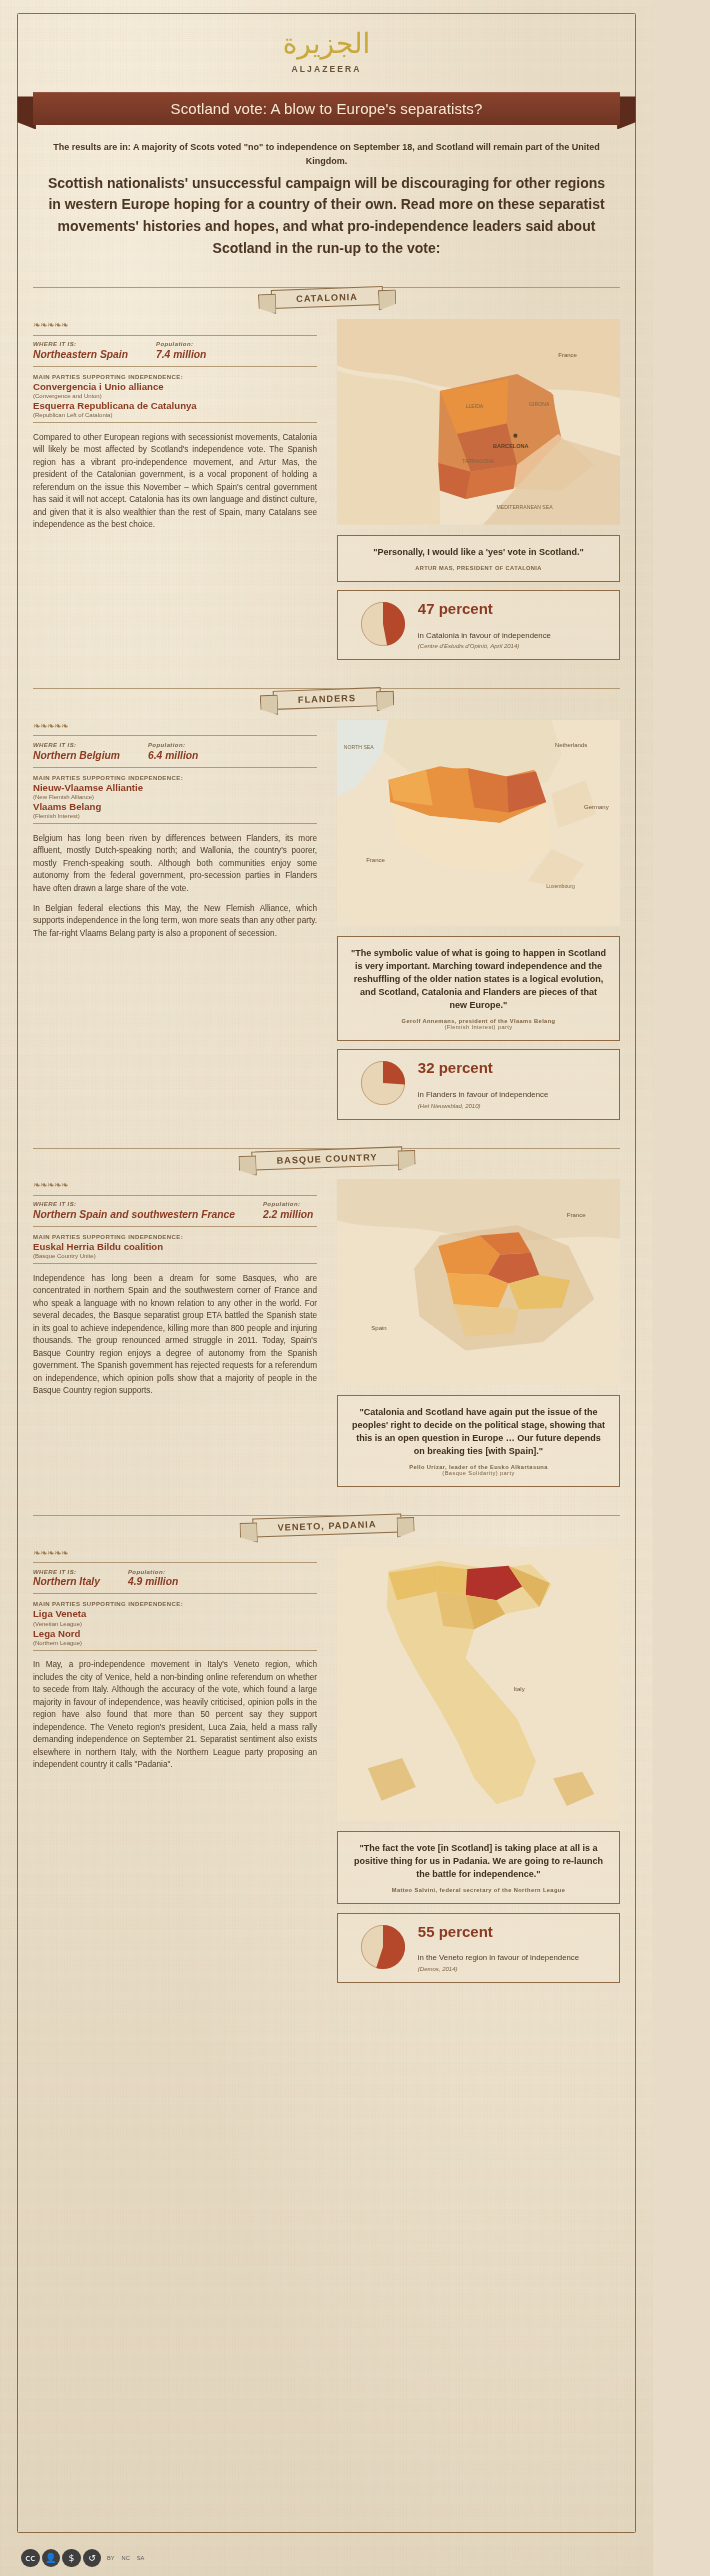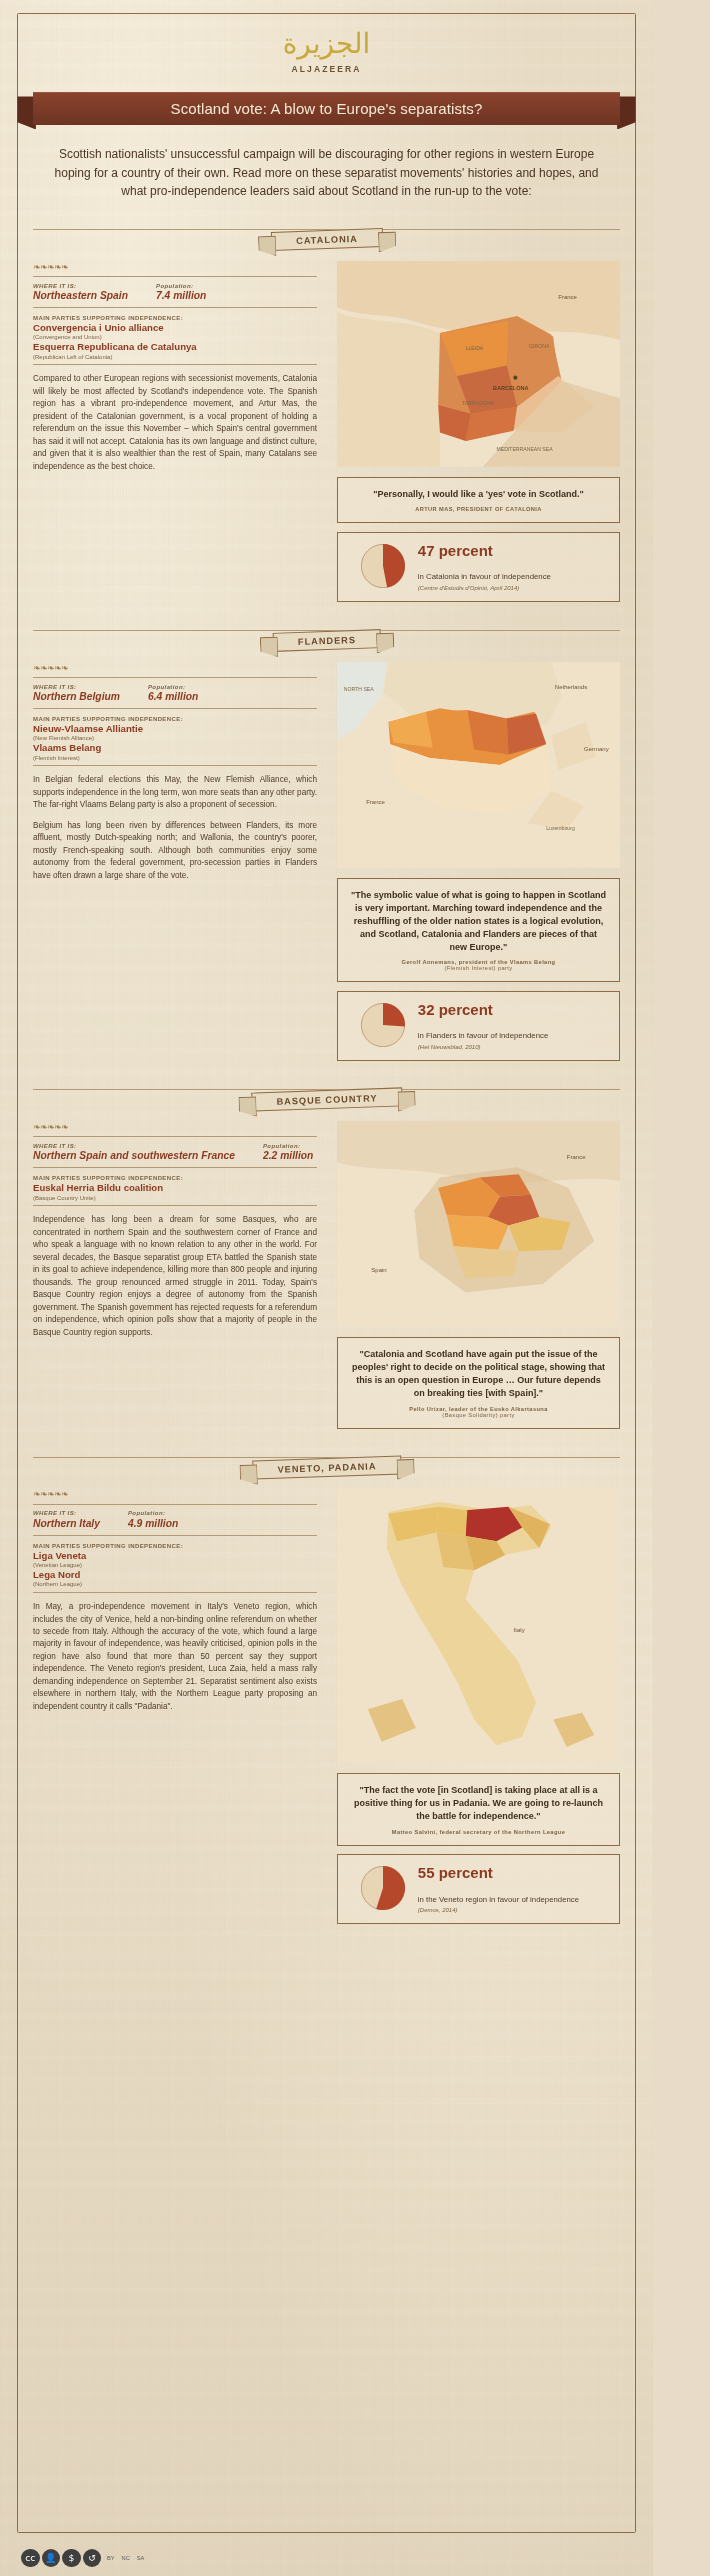--- a/index.html
+++ b/index.html
@@ -90,24 +90,24 @@
     text-align: center;
     margin: 15.6px auto 0;
     max-width: 561px;
     font-size: 9px;
     font-weight: bold;
     color: #4a3623;
     line-height: 1.55;
   }
   .lede2 {
     text-align: center;
-    margin: 20px auto 0;
+    margin: 4px auto 0;
     max-width: 561px;
-    font-size: 12px;
-    font-weight: normal;
+    font-size: 14px;
+    font-weight: bold;
     color: #4a3623;
     line-height: 1.55;
   }
 
   
   .section { position: relative; margin-top: 28px; }
   .divider {
     border-top: 0.7px solid #b39a77;
     margin: 0 0 0 0;
   }
@@ -292,20 +292,21 @@
 
     <div class="logo-wrap">
       <div class="logo-glyph">الجزيرة</div>
       <div class="logo-text">ALJAZEERA</div>
     </div>
 
     <div class="title-banner">
       <h1>Scotland vote: A blow to Europe's separatists?</h1>
     </div>
 
+    <div class="lede">The results are in: A majority of Scots voted "no" to independence on September 18, and Scotland will remain part of the United Kingdom.</div>
     <div class="lede2">Scottish nationalists' unsuccessful campaign will be discouraging for other regions in western Europe hoping for a country of their own. Read more on these separatist movements' histories and hopes, and what pro-independence leaders said about Scotland in the run-up to the vote:</div>
 
     <div id="sections">
         <div class="section">
     <div class="divider"></div>
     <div class="ribbon-wrap">
       <div class="ribbon">CATALONIA</div>
     </div>
     <div class="cols">
       <div class="col-left">
@@ -406,22 +407,22 @@
     <div class="party">
       <div class="party-name">Nieuw-Vlaamse Alliantie</div>
       <div class="party-sub">(New Flemish Alliance)</div>
     </div>
     <div class="party">
       <div class="party-name">Vlaams Belang</div>
       <div class="party-sub">(Flemish Interest)</div>
     </div>
         <div class="rule"></div>
         <div class="body-text">
+                <p>Belgium has long been riven by differences between Flanders, its more affluent, mostly Dutch-speaking north; and Wallonia, the country's poorer, mostly French-speaking south. Although both communities enjoy some autonomy from the federal government, pro-secession parties in Flanders have often drawn a large share of the vote.</p>
                 <p>In Belgian federal elections this May, the New Flemish Alliance, which supports independence in the long term, won more seats than any other party. The far-right Vlaams Belang party is also a proponent of secession.</p>
-                <p>Belgium has long been riven by differences between Flanders, its more affluent, mostly Dutch-speaking north; and Wallonia, the country's poorer, mostly French-speaking south. Although both communities enjoy some autonomy from the federal government, pro-secession parties in Flanders have often drawn a large share of the vote.</p>
               </div>
       </div>
       <div class="col-right">
         <div class="mapbox">
                 <svg viewBox="0 0 330 240">
     <rect x="0" y="0" width="330" height="240" fill="#efe2c9"></rect>
     <path d="M60 0 H250 L262 40 L246 72 L180 92 L96 70 L54 36 Z" fill="#eadcbe" opacity="0.8"></path>
     <path d="M60 70 L120 54 L196 66 L230 58 L244 96 L190 120 L108 112 L62 96 Z" fill="#e8913f"></path>
     <path d="M60 70 L104 58 L112 100 L66 94 Z" fill="#f0a94f"></path>
     <path d="M104 58 L152 56 L160 102 L112 100 Z" fill="#e8913f"></path>

